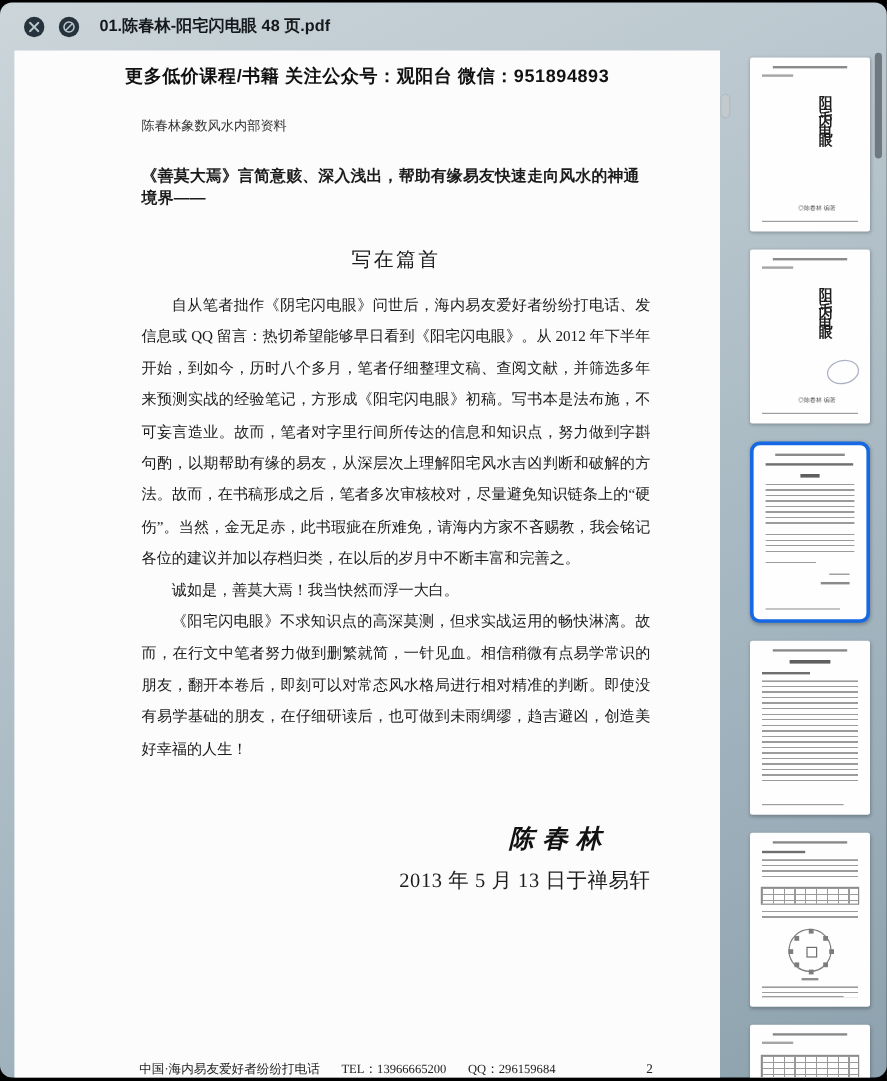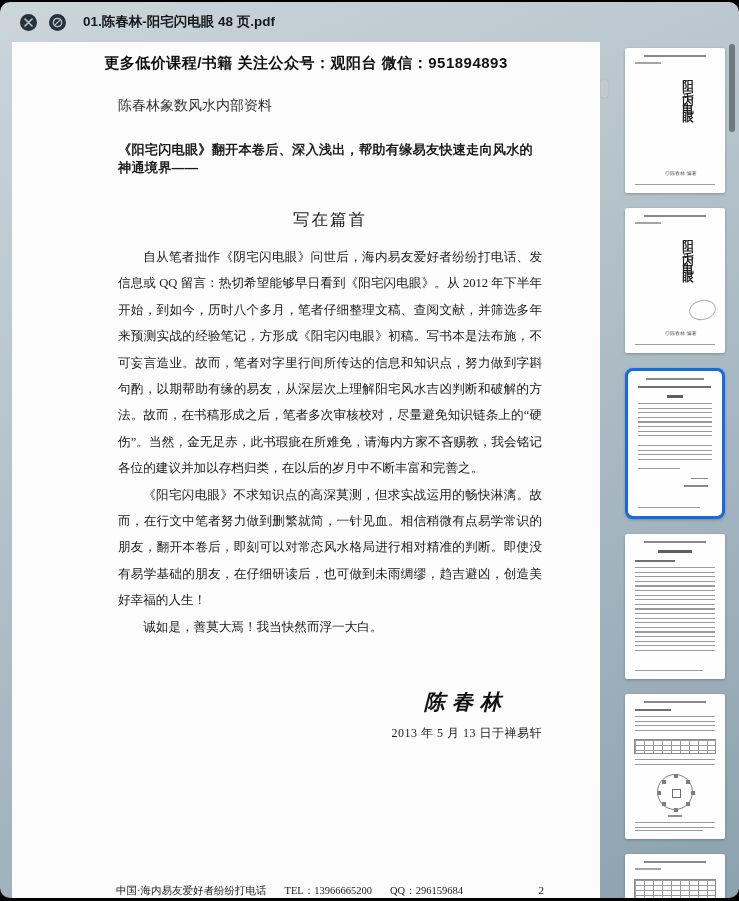--- a/index.html
+++ b/index.html
@@ -27,32 +27,32 @@
               border:1px solid #8d99a0; border-radius:7px; background:rgba(255,255,255,.28);
               font-size:13.5px; color:#15191c; white-space:nowrap; }
 
   
   .page { position:absolute; left:12px; top:40px; width:588px; height:886px;
           background:#fcfcfd; border-radius:0 0 3px 10px; overflow:hidden;
           font-family:"Liberation Serif", serif; color:#1c1c1c; }
   .page-inner { padding:10px 58px 0 106px; }
   .banner   { text-align:center; font-family:"Liberation Sans", sans-serif; font-weight:bold;
               font-size:15px; color:#111; margin:2px 0 0 -48px; letter-spacing:.5px; }
-  .note     { font-size:14px; color:#333; margin-top:24px; }
+  .note     { font-size:11px; color:#333; margin-top:24px; }
   .headline { font-family:"Liberation Sans", sans-serif; font-weight:bold; font-size:13.2px;
               margin-top:26px; letter-spacing:.2px; }
   .sec-title{ font-family:"Liberation Sans", sans-serif; font-weight:normal; font-size:16.5px;
               text-align:center; margin-top:32px; letter-spacing:2px; }
   .para { font-size:12.6px; line-height:26.4px; text-align:justify; text-indent:2em;
           color:#1a1a1a; }
   .para-1 { margin-top:13px; }
   .sign-block { text-align:right; margin-top:48px; }
   .signature { display:inline-block; margin-right:34px; font-size:21px; font-weight:bold;
                letter-spacing:7px; font-style:italic; color:#111; }
-  .date-line { margin-top:9px; font-size:12px; letter-spacing:.5px; }
+  .date-line { margin-top:9px; font-size:17px; letter-spacing:.5px; }
   .page-footer { position:absolute; left:0; bottom:30px; width:100%;
                  padding:0 56px 0 104px; display:flex; align-items:baseline;
                  font-size:10.5px; color:#222; }
   .pf-left  { display:flex; gap:18px; }
   .pf-page  { margin-left:auto; font-size:11px; }
 
   
   .main-scrollbar { position:absolute; left:601px; top:77px; width:7px; height:19px;
                     border-radius:4px; background:#c3c9cc; box-shadow:0 0 1px rgba(0,0,0,.25); }
 
@@ -119,25 +119,25 @@
       </span>
     </div>
     <div class="tb-title">01.陈春林-阳宅闪电眼 48 页.pdf</div>
 
   </div>
 
   <div class="page">
     <div class="page-inner">
       <div class="banner">更多低价课程/书籍  关注公众号：观阳台  微信：951894893</div>
       <div class="note">陈春林象数风水内部资料</div>
-      <div class="headline">《阳宅闪电眼》翻开本卷后、深入浅出，帮助有缘易友快速走向风水的神通境界——</div>
+      <div class="headline">《善莫大焉》言简意赅、深入浅出，帮助有缘易友快速走向风水的神通境界——</div>
       <div class="sec-title">写在篇首</div>
       <div class="para para-1">自从笔者拙作《阴宅闪电眼》问世后，海内易友爱好者纷纷打电话、发信息或 QQ 留言：热切希望能够早日看到《阳宅闪电眼》。从 2012 年下半年开始，到如今，历时八个多月，笔者仔细整理文稿、查阅文献，并筛选多年来预测实战的经验笔记，方形成《阳宅闪电眼》初稿。写书本是法布施，不可妄言造业。故而，笔者对字里行间所传达的信息和知识点，努力做到字斟句酌，以期帮助有缘的易友，从深层次上理解阳宅风水吉凶判断和破解的方法。故而，在书稿形成之后，笔者多次审核校对，尽量避免知识链条上的“硬伤”。当然，金无足赤，此书瑕疵在所难免，请海内方家不吝赐教，我会铭记各位的建议并加以存档归类，在以后的岁月中不断丰富和完善之。</div>
+      <div class="para">诚如是，善莫大焉！我当快然而浮一大白。</div>
       <div class="para">《阳宅闪电眼》不求知识点的高深莫测，但求实战运用的畅快淋漓。故而，在行文中笔者努力做到删繁就简，一针见血。相信稍微有点易学常识的朋友，翻开本卷后，即刻可以对常态风水格局进行相对精准的判断。即使没有易学基础的朋友，在仔细研读后，也可做到未雨绸缪，趋吉避凶，创造美好幸福的人生！</div>
-      <div class="para">诚如是，善莫大焉！我当快然而浮一大白。</div>
       <div class="sign-block">
         <div class="signature">陈春林</div>
         <div class="date-line">2013 年 5 月 13 日于禅易轩</div>
       </div>
     </div>
     <div class="page-footer">
       <div class="pf-left">
         <span>中国·海内易友爱好者纷纷打电话</span>
         <span>TEL：13966665200</span>
         <span>QQ：296159684</span>

